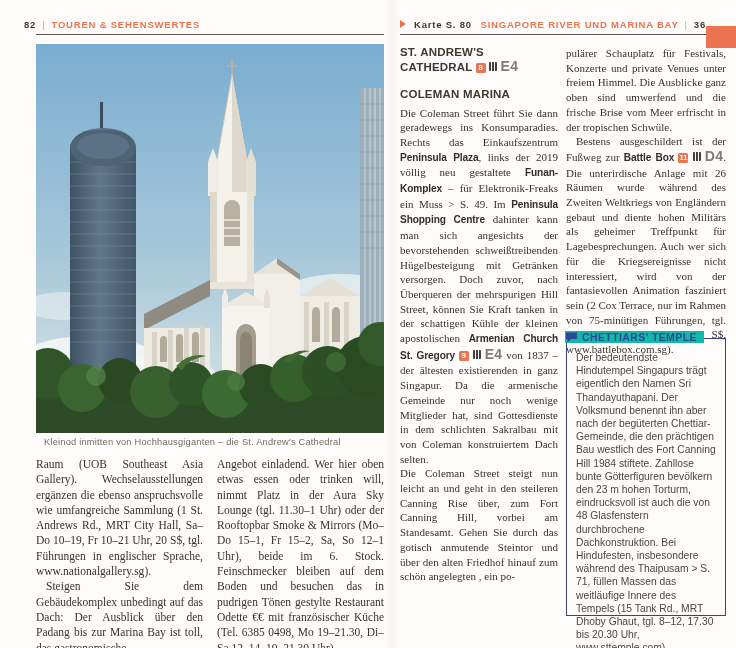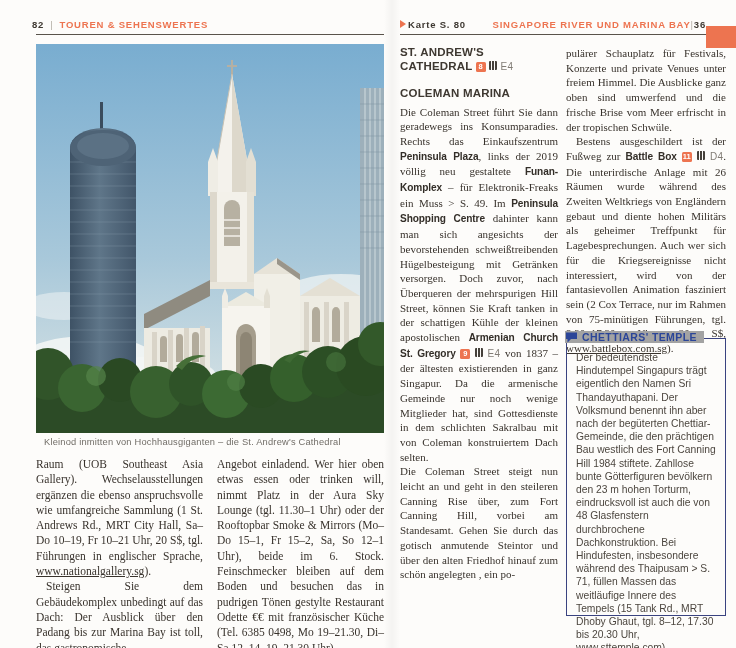--- a/index.html
+++ b/index.html
@@ -16,23 +16,23 @@
     --tipblue:#2b4598;
     --tipborder:#3a4380;
   }
 
   
   .pg-header{
     position:absolute;top:17px;height:14px;
     font-size:9.5px;font-weight:bold;letter-spacing:.8px;color:var(--ink);
     display:flex;align-items:center;gap:6px;white-space:nowrap;
   }
-  .lp-header{left:32px;}
+  .lp-header{left:24px;}
   .rp-header{left:400px;width:306px;justify-content:space-between;}
-  .hdr-group{display:flex;align-items:center;text-align:right;}
+  .hdr-group{display:flex;align-items:center;gap:6px;text-align:right;}
   .hdr-divider{color:#b3aea6;font-weight:normal;}
   .hdr-section{color:var(--accent);}
   .hdr-arrow{
     width:0;height:0;display:inline-block;
     border-left:6px solid var(--accent);
     border-top:4px solid transparent;border-bottom:4px solid transparent;
     margin-right:2px;
   }
   .rule{position:absolute;top:34px;height:1px;background:#59534b;}
   .lp-rule{left:36px;width:348px;}
@@ -60,46 +60,46 @@
   .sec-title{
     font-family:"Liberation Sans",sans-serif;
     font-weight:bold;font-size:11.5px;line-height:13.5px;
     color:var(--ink);letter-spacing:.2px;text-align:left;text-indent:0;
     margin:14px 0 4px;
   }
   .sec-title.first{margin-top:0;}
 
   
   .r-b{font-family:"Liberation Sans",sans-serif;font-weight:bold;font-size:.92em;letter-spacing:-.1px;color:#332e28;}
-  .r-u{text-decoration:underline;}
+  .r-u{}
   .r-badge{
     display:inline-block;min-width:10px;height:10px;padding:0 1px;box-sizing:border-box;
     background:var(--accent);color:#fff;border-radius:1.5px;
     font-family:"Liberation Sans",sans-serif;font-weight:bold;font-size:7.5px;line-height:10px;
     text-align:center;vertical-align:1px;text-indent:0;
   }
   .r-map{
     display:inline-block;width:8px;height:9px;border-radius:1px;vertical-align:0;
     background:linear-gradient(90deg,#45403a 0 2px,#fdfcfa 2px 3px,#45403a 3px 5px,#fdfcfa 5px 6px,#45403a 6px 8px);
   }
   .r-grid{
-    font-family:"Liberation Sans",sans-serif;font-weight:normal;font-size:10px;
+    font-family:"Liberation Sans",sans-serif;font-weight:bold;font-size:14px;
     color:#817c75;letter-spacing:.3px;margin-top:20px;
   }
   .r-star{color:#f29a56;font-size:13px;vertical-align:-1px;}
 
   
   .tipbox{
     position:absolute;left:566px;top:338px;width:160px;height:278px;
     border:1.5px solid var(--tipborder);box-sizing:border-box;
   }
   .tip-head{
     position:absolute;top:-8px;left:-2px;
     display:flex;align-items:center;gap:4px;
-    background:#a3a3a3;padding-right:7px;
+    background:#14b8a6;padding-right:7px;
     font-weight:bold;font-size:10.5px;letter-spacing:.4px;color:var(--tipblue);
     white-space:nowrap;
   }
   .tip-body{
     padding:12px 8px 8px 9px;
     font-size:10.3px;line-height:13.2px;color:#4c463f;text-align:left;
   }
 
   .gutter{
     position:absolute;left:384px;top:0;width:16px;height:648px;

